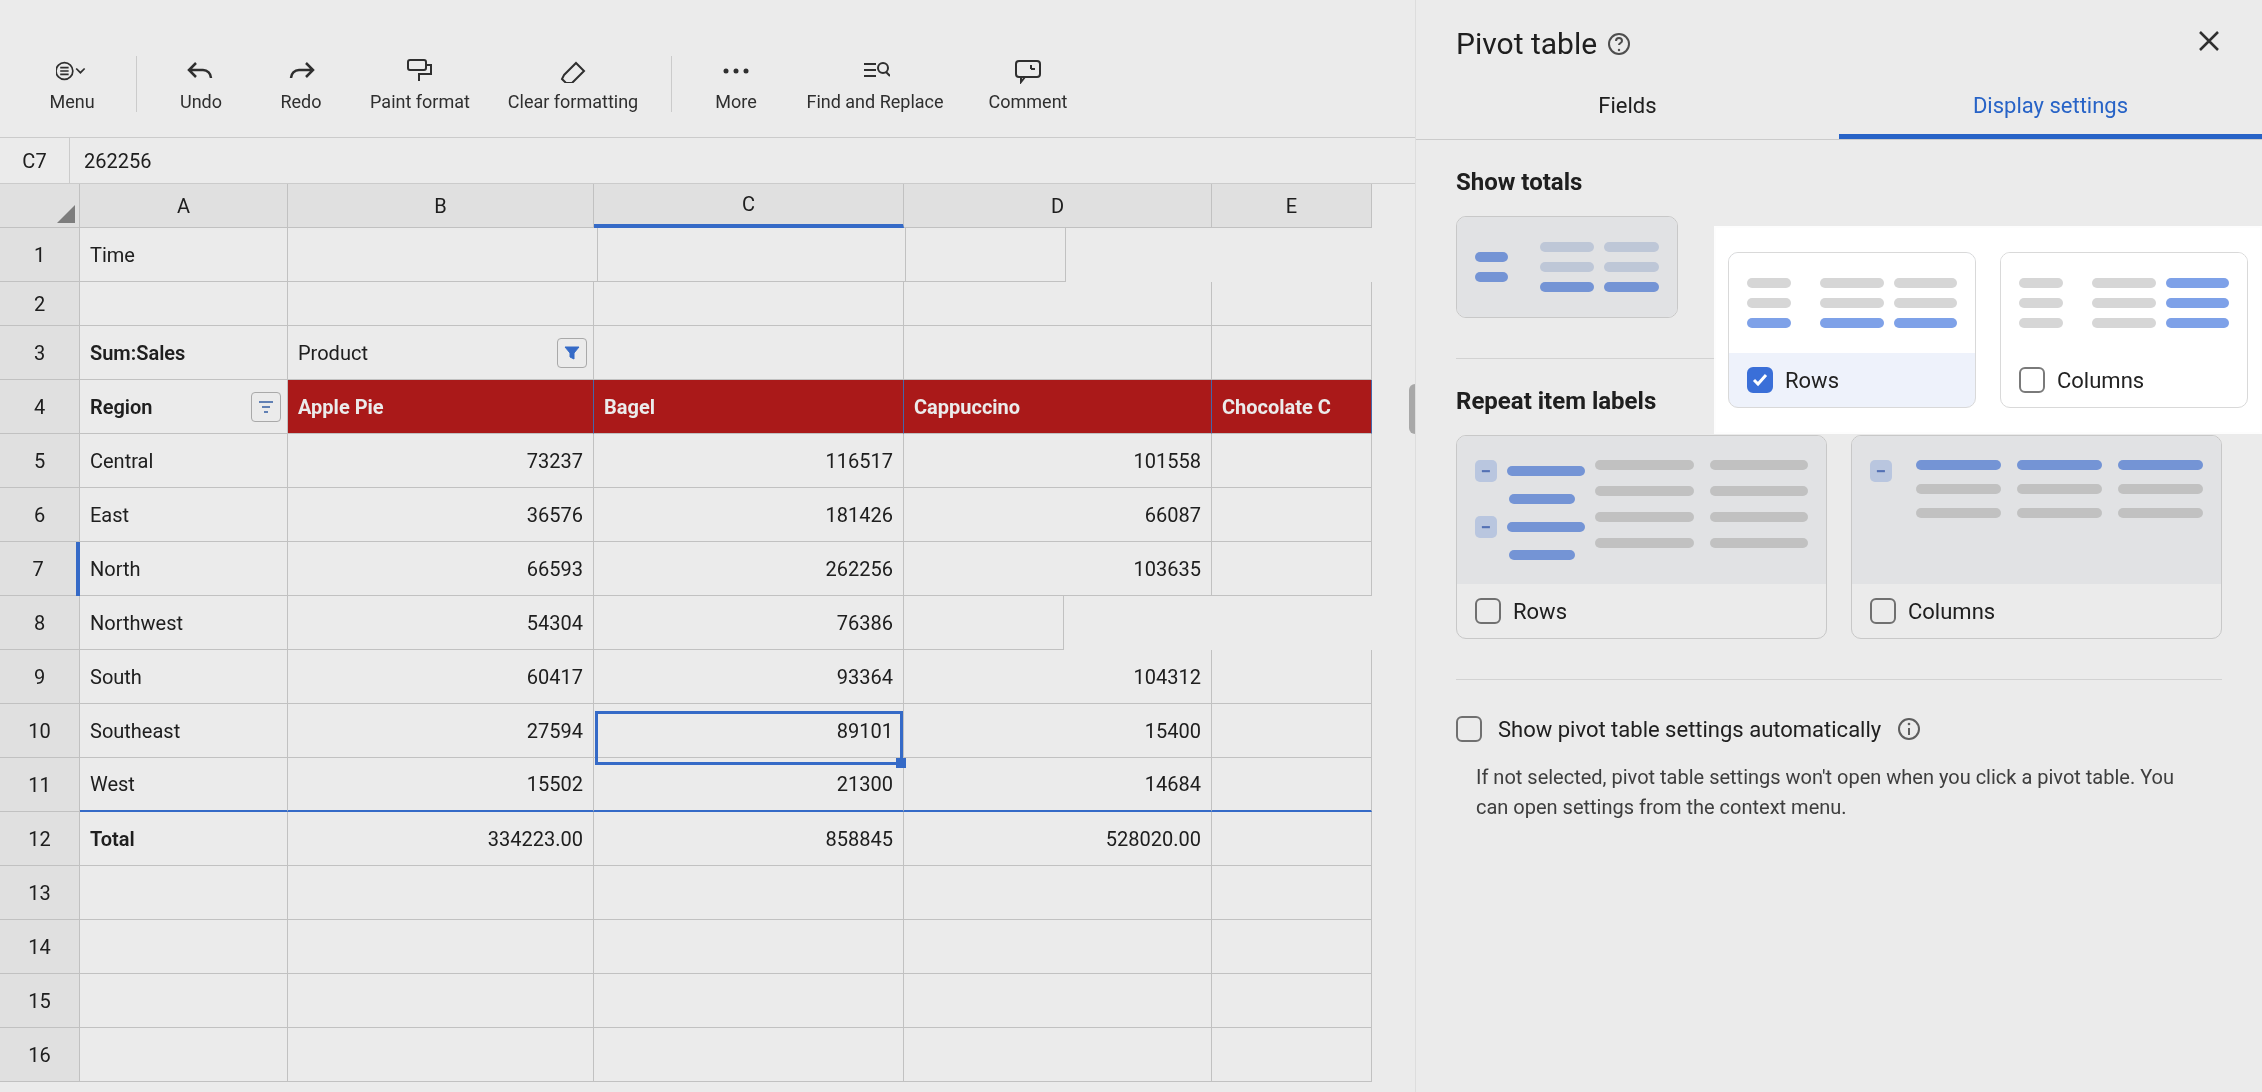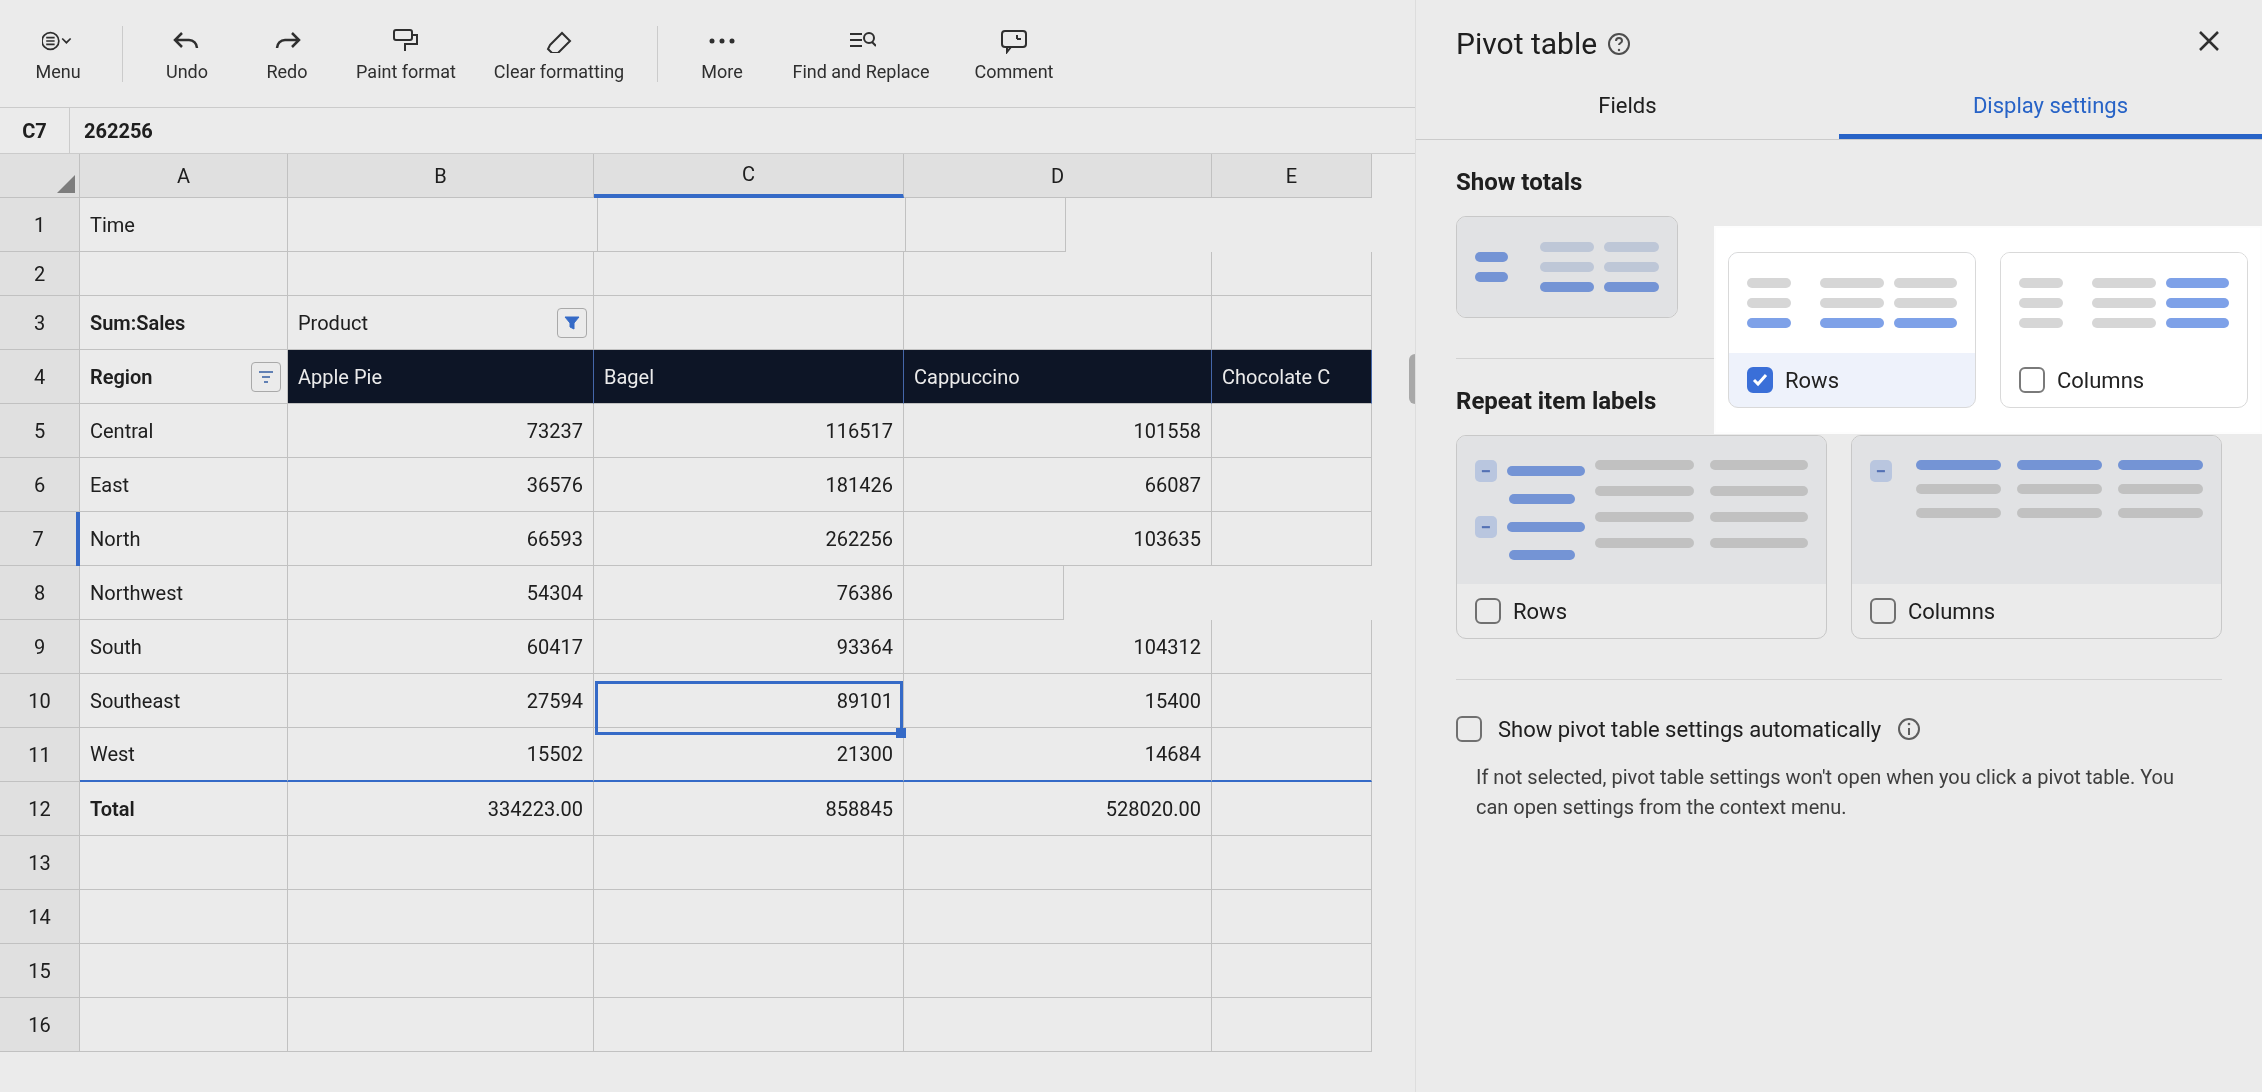--- a/index.html
+++ b/index.html
@@ -1,45 +1,45 @@
 <!DOCTYPE html>
 <html><head>
 <meta charset="utf-8">
 <style>
 * { box-sizing: border-box; margin: 0; padding: 0; }
 body { font-family: -apple-system, BlinkMacSystemFont, "Segoe UI", Roboto, sans-serif; font-size: 19px; color: #222; overflow: hidden; width: 2262px; height: 1092px; position: relative; }
 .overlay-dim { position: absolute; top: 0; left: 0; width: 1415px; height: 1092px; background: rgba(0,0,0,0.08); pointer-events: none; z-index: 10; }
 
-.toolbar { display: flex; align-items: center; height: 108px; border-bottom: 1px solid #ddd; padding: 0 12px; gap: 8px; background: #fff; }
+.toolbar { display: flex; align-items: center; height: 108px; border-bottom: 1px solid #ddd; padding: 0 26px; gap: 8px; background: #fff; margin-top: 30px; }
 .tb-item { display: flex; flex-direction: column; align-items: center; justify-content: center; min-width: 92px; height: 100%; gap: 4px; cursor: pointer; }
 .tb-icon { width: 32px; height: 32px; display: flex; align-items: center; justify-content: center; }
 .tb-label { font-size: 18px; color: #333; }
 .tb-sep { width: 1px; height: 56px; background: #ddd; margin: 0 10px; }
 
-.formula-row { display: flex; align-items: center; height: 46px; border-bottom: 1px solid #ddd; background: #fff; font-weight: bold; }
+.formula-row { display: flex; align-items: center; height: 46px; border-bottom: 1px solid #ddd; background: #fff; }
 .cell-ref { width: 70px; text-align: center; font-size: 20px; border-right: 1px solid #ddd; height: 100%; display: flex; align-items: center; justify-content: center; }
 .cell-val { padding-left: 14px; font-size: 20px; }
 
 .grid-wrap { position: relative; width: 1415px; }
 .col-headers { display: flex; height: 44px; }
 .corner { width: 80px; border-right: 1px solid #d2d2d2; border-bottom: 1px solid #d2d2d2; background: #f3f3f3; position: relative; }
 .corner::after { content: ''; position: absolute; right: 4px; bottom: 4px; width: 0; height: 0; border-style: solid; border-width: 0 0 18px 18px; border-color: transparent transparent #888 transparent; }
 .colh { text-align: center; border-right: 1px solid #d2d2d2; border-bottom: 1px solid #d2d2d2; background: #f3f3f3; display: flex; align-items: center; justify-content: center; font-size: 20px; }
 .colh.a { width: 208px; } .colh.b { width: 306px; } .colh.c { width: 310px; } .colh.d { width: 308px; } .colh.e { width: 160px; }
 .colh.active { border-bottom: 4px solid #3a74d8; }
 
 .row { display: flex; height: 54px; }
 .row.short { height: 44px; }
 .rowh { width: 80px; display: flex; align-items: center; justify-content: center; border-right: 1px solid #d2d2d2; border-bottom: 1px solid #d2d2d2; background: #f3f3f3; font-size: 20px; }
 .rowh.active { border-right: 4px solid #3a74d8; }
 .cell { border-right: 1px solid #d2d2d2; border-bottom: 1px solid #d2d2d2; background: #fff; display: flex; align-items: center; padding: 0 10px; font-size: 20px; position: relative; }
 .cell.num { justify-content: flex-end; }
 .cell.a { width: 208px; } .cell.b { width: 306px; } .cell.c { width: 310px; } .cell.d { width: 308px; } .cell.e { width: 160px; }
 .row.total-border .cell { border-bottom: 2px solid #3a74d8; }
-.row.products .cell { background: #0f172a; color: #fff; border-right: 1px solid #4a6fb8; }
+.row.products .cell { background: #b91c1c; color: #fff; border-right: 1px solid #4a6fb8; font-weight: bold; }
 .filter-btn { position: absolute; right: 6px; top: 50%; transform: translateY(-50%); width: 30px; height: 30px; border: 1px solid #b8b8b8; border-radius: 4px; background: #fff; display: flex; align-items: center; justify-content: center; }
 .filter-btn.blue svg path { stroke: #3a74d8; fill: #3a74d8; }
 .row.products .cell.a { background: #fff; color: #222; border-right: 1px solid #d2d2d2; font-weight: 600; }
 .active-cell { position: absolute; border: 3px solid #3a74d8; pointer-events: none; z-index: 5; }
 .active-cell::after { content: ''; position: absolute; right: -6px; bottom: -6px; width: 10px; height: 10px; background: #3a74d8; }
 .cell.bold { font-weight: 600; }
 .scroll-thumb { position:absolute; right:-6px; top: 200px; width: 12px; height: 50px; background:#b7b7b7; border-radius:6px; }
 .row7-left-bar { position:absolute; left:76px; top: 0; width:4px; height:54px; background:#3a74d8; }
 
 

